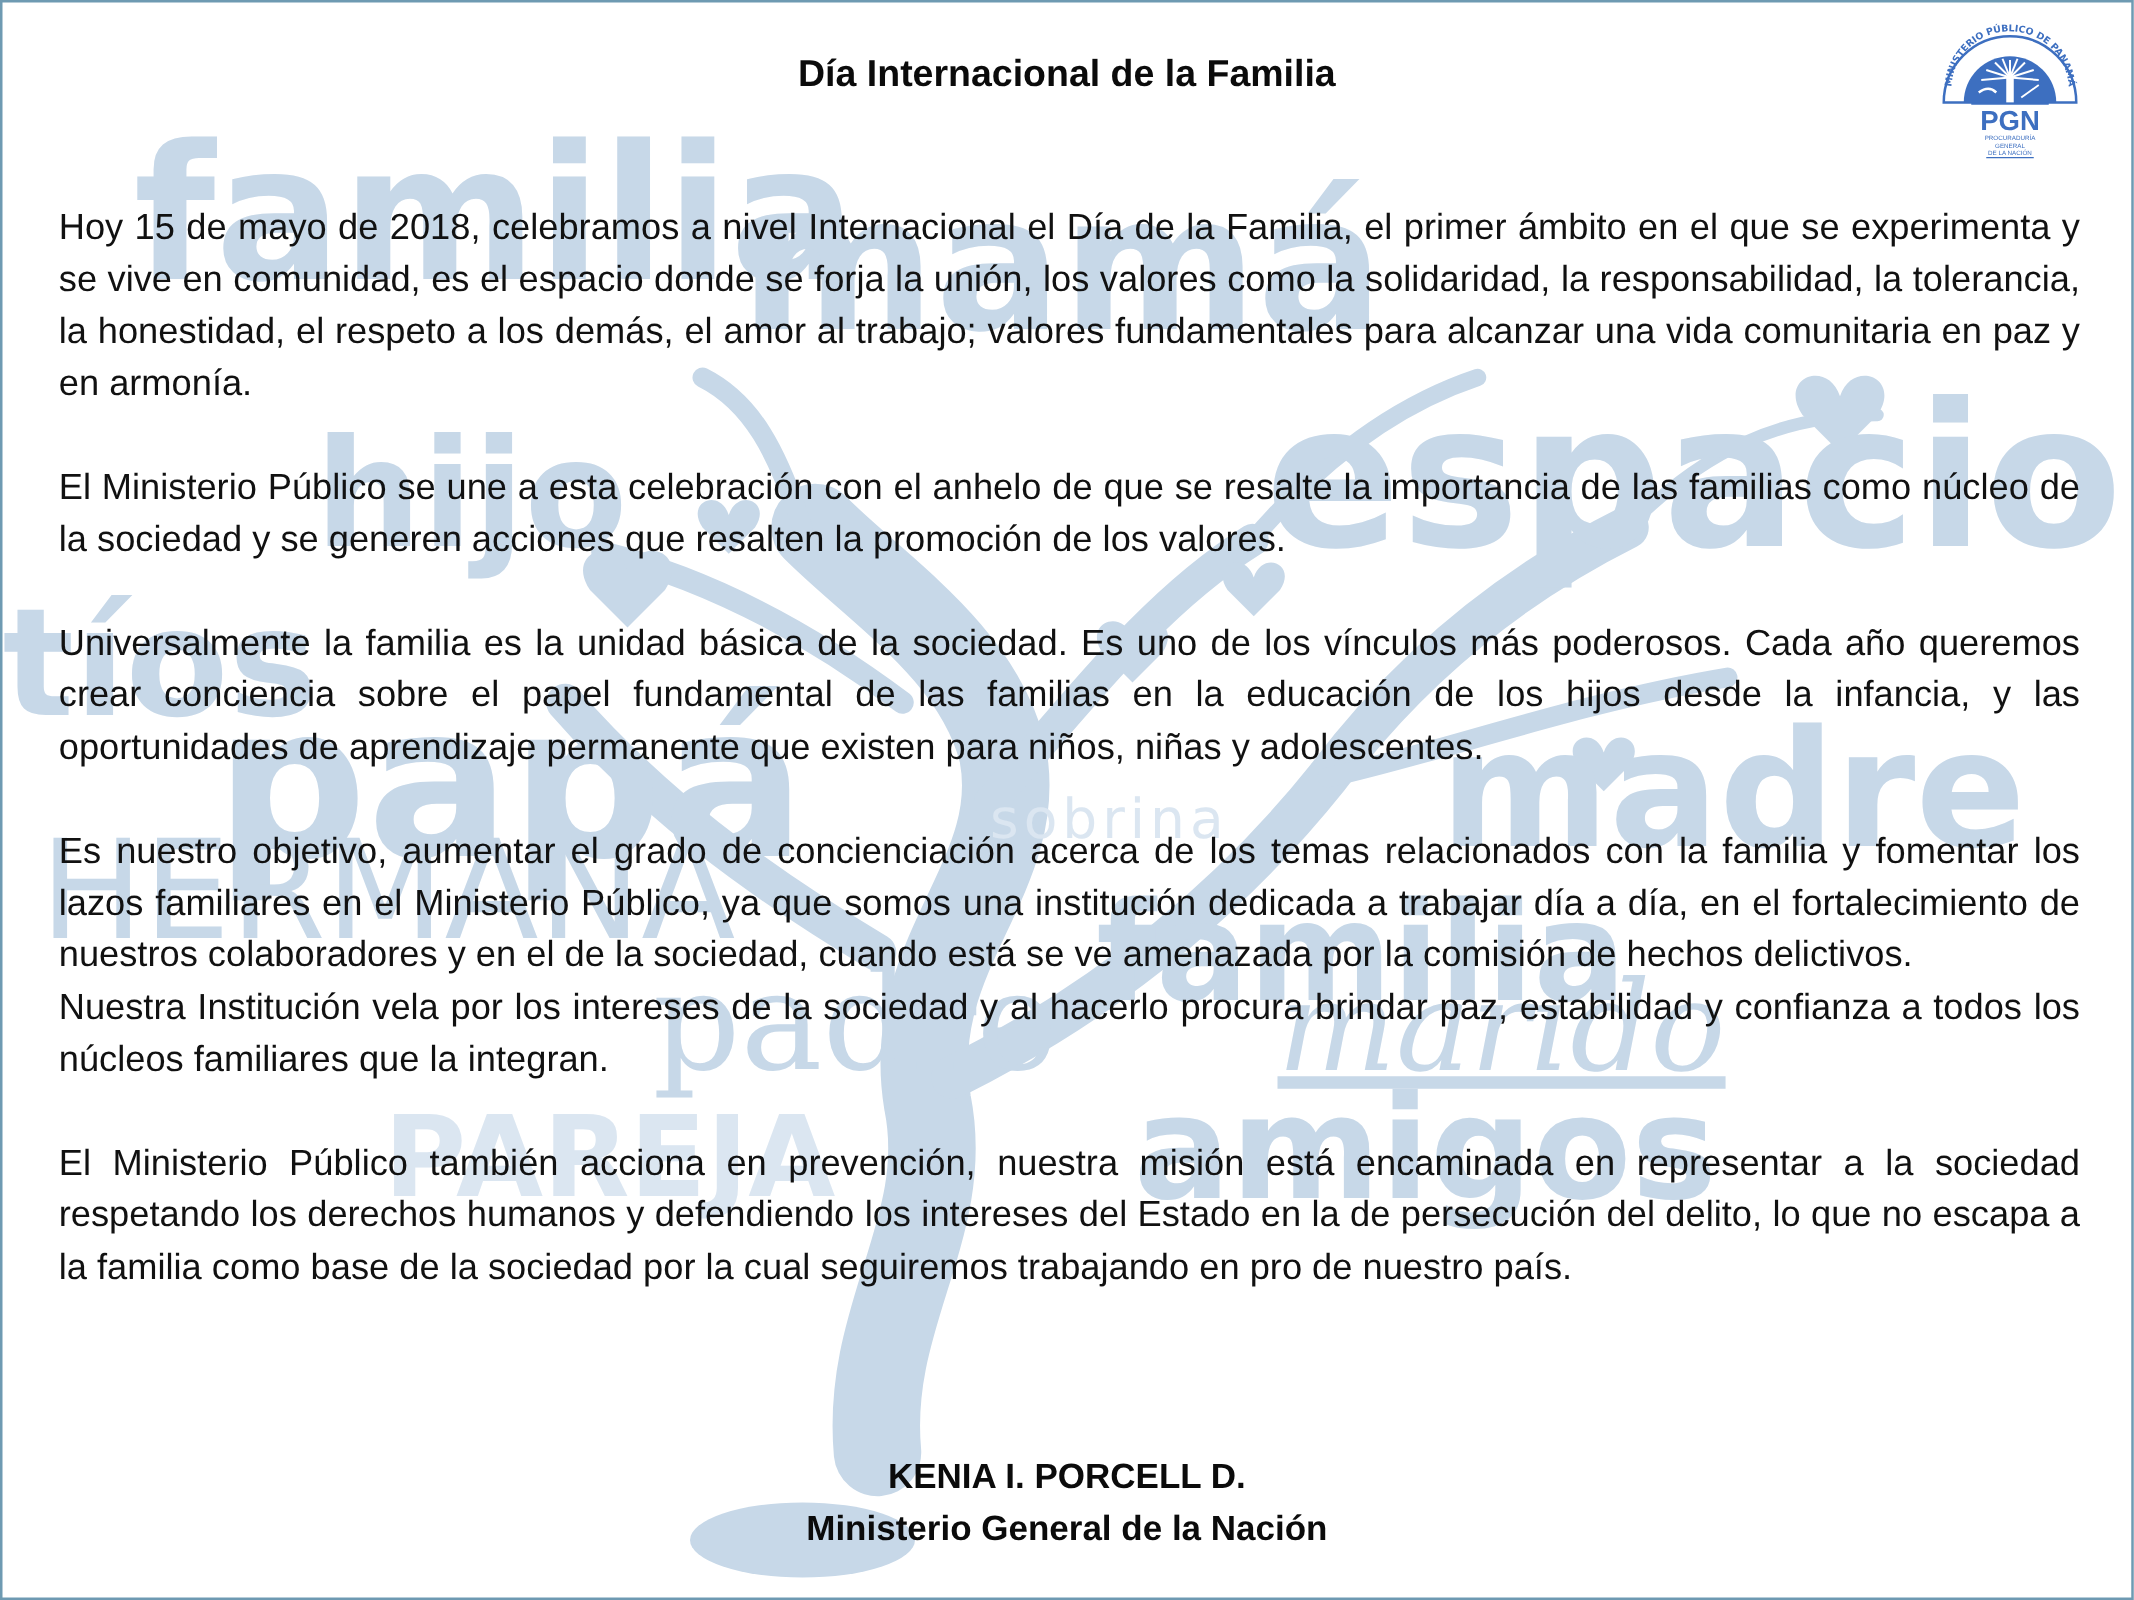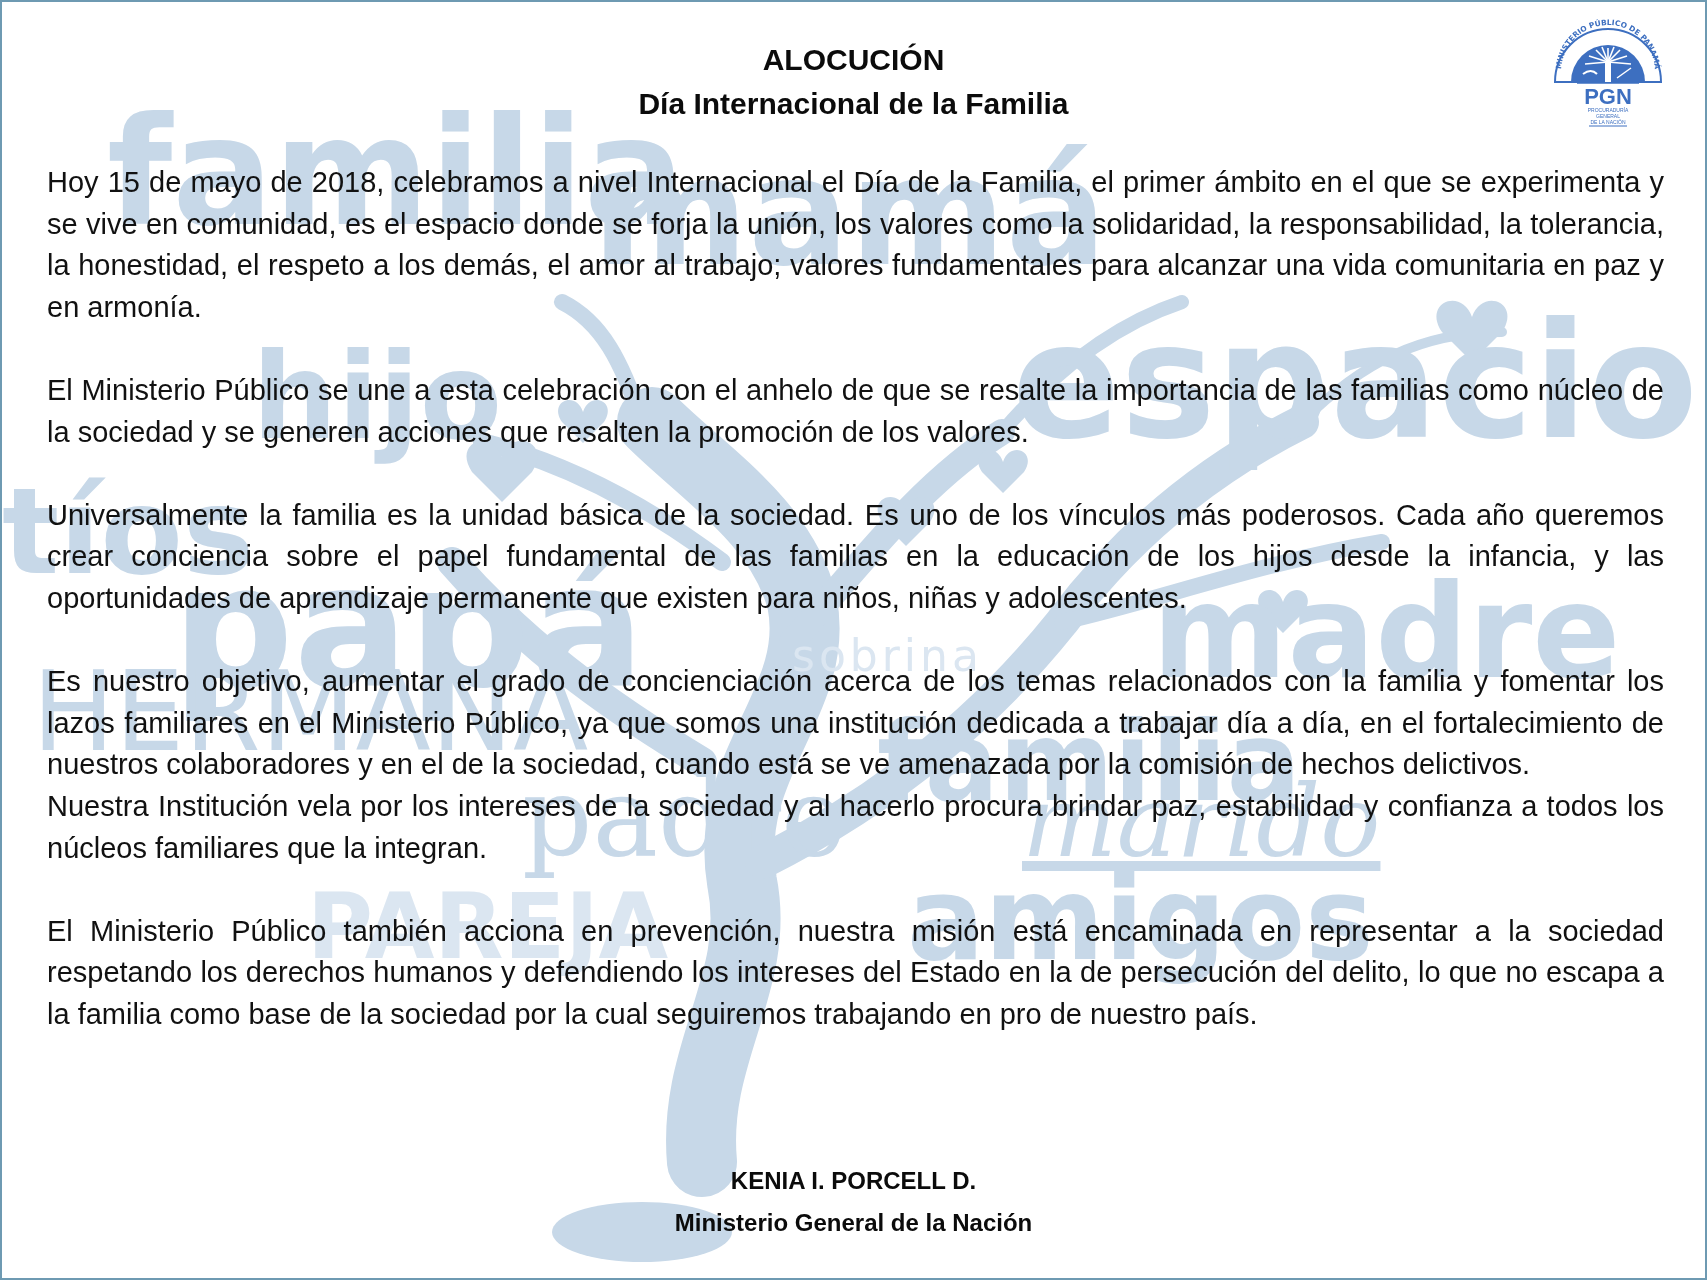--- a/index.html
+++ b/index.html
@@ -30,21 +30,21 @@
   }
   .logo { position: absolute; right: 38px; top: 14px; width: 118px; height: 124px; }
 
   .body {
     position: absolute; left: 45px; width: 1617px; top: 160px;
     font-size: 29px; line-height: 41.6px; text-align: justify; color: #111;
   }
   .body p { margin: 0 0 41.6px 0; }
   .body p.tight { margin-bottom: 0; }
   .signature { position: absolute; left: 0; right: 0; top: 1158px; text-align: center; }
-  .sig-name, .sig-title { font-weight: bold; font-size: 24px; line-height: 42px; color: #0b0b0b; }
+  .sig-name, .sig-title { font-weight: bold; font-size: 28px; line-height: 42px; color: #0b0b0b; }
 </style>
 </head>
 <body>
 
 <div class="page">
 
   <div class="wm">
     <svg class="tree" width="1703" height="1276" viewBox="0 0 1703 1276">
       <g fill="none" stroke="#c7d8e8" stroke-linecap="round">
         <path d="M700 1160 C 690 1050, 760 980, 740 880 C 720 760, 820 700, 800 600 C 780 520, 700 470, 650 420" stroke-width="70"></path>
@@ -78,21 +78,20 @@
     <div class="wm-word" style="left:1150px;top:565px;font-size:130px;">madre</div>
     <div class="wm-word" style="left:875px;top:705px;font-size:110px;">familia</div>
     <div class="wm-word serif" style="left:520px;top:760px;font-size:110px;">padre</div>
     <div class="wm-word italic" style="left:1020px;top:770px;font-size:100px;">marido</div>
     <div class="wm-word" style="left:905px;top:860px;font-size:115px;text-align:center;">amigos</div>
     <div class="wm-word thin light" style="left:305px;top:880px;font-size:90px;font-weight:bold;">PAREJA</div>
   </div>
 
   <div class="content">
     <div class="header">
-      <div class="title">ALOCUCIÓN</div>
       <div class="subtitle">Día Internacional de la Familia</div>
     </div>
 
     <div class="logo">
       <svg width="118" height="124" viewBox="0 0 118 124">
         <defs>
           <path id="arcPath" d="M 12 56 A 47 47 0 0 1 106 56"></path>
         </defs>
         <path d="M 6 66 A 53 53 0 0 1 112 66 Z" fill="#ffffff" stroke="#3d6fc0" stroke-width="2"></path>
         <path d="M 22 66 A 37 37 0 0 1 96 66 Z" fill="#3d6fc0"></path>

